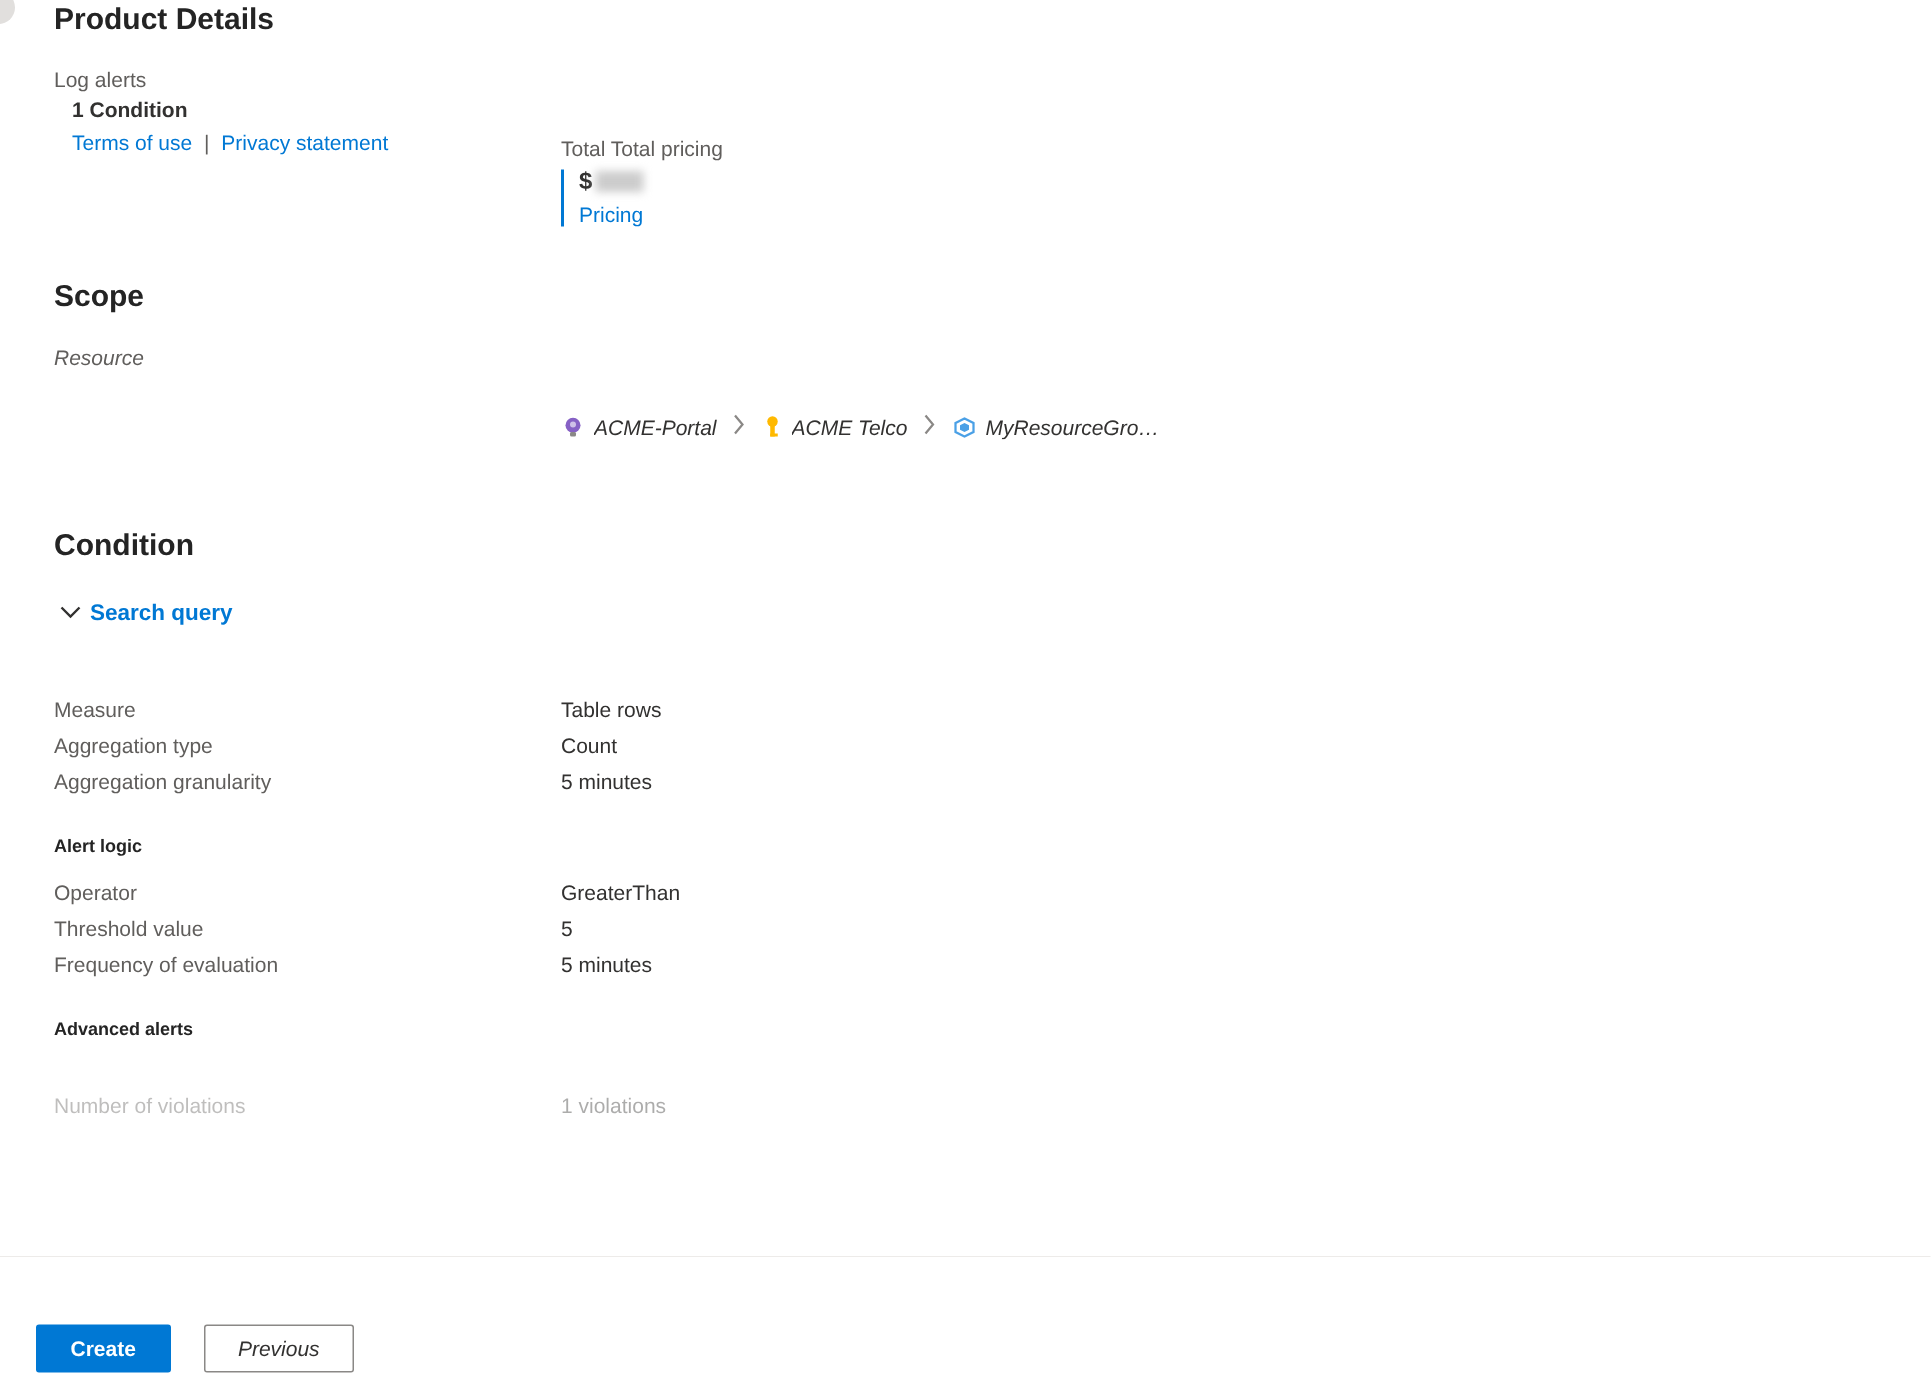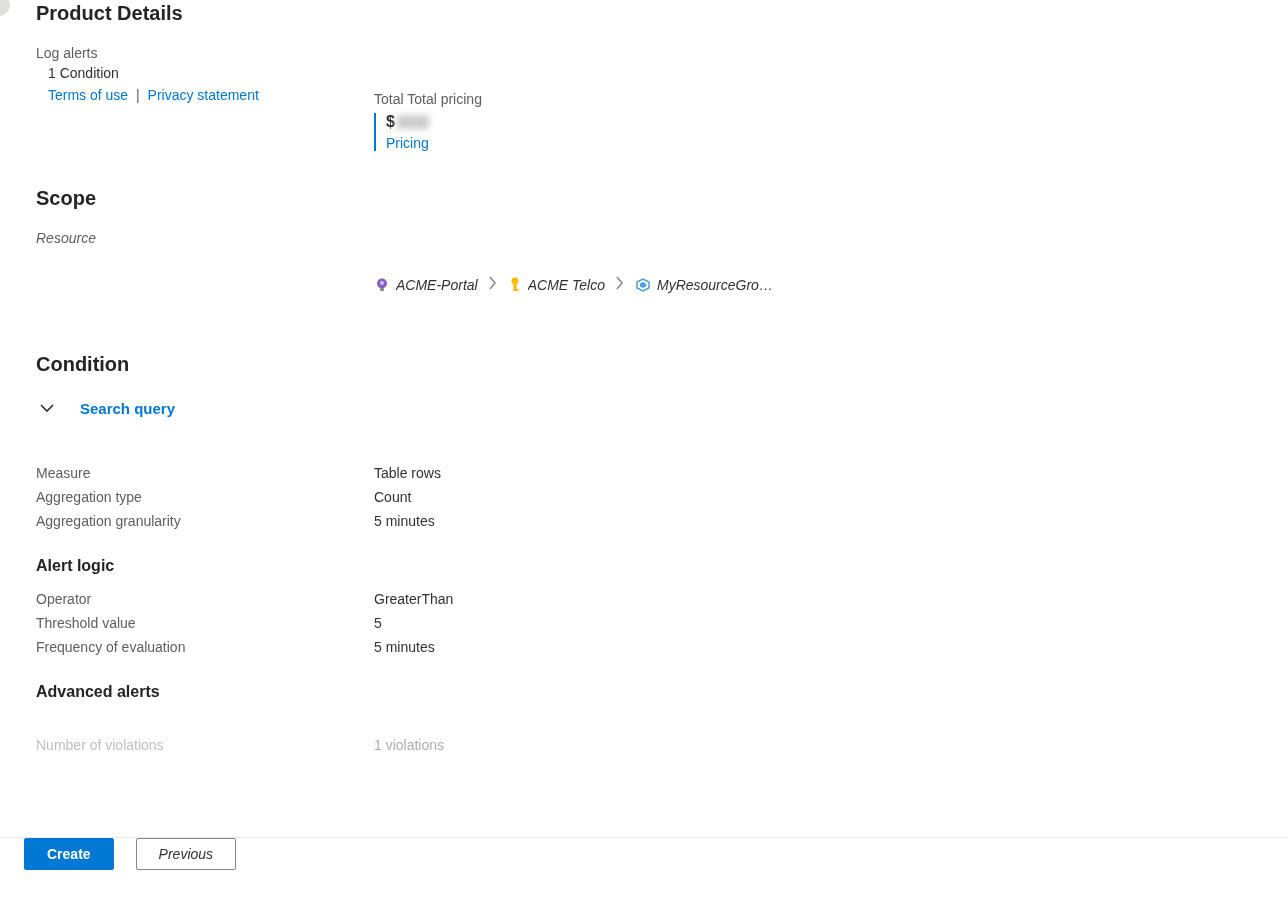--- a/index.html
+++ b/index.html
@@ -16,42 +16,42 @@
     overflow: hidden;
     position: relative;
   }
   h2 {
     font-size: 20px;
     font-weight: 600;
     margin: 0 0 20px 0;
     color: #242424;
   }
   h3 {
-    font-size: 16px;
+    font-size: 12px;
     font-weight: 600;
     margin: 28px 0 16px 0;
     color: #242424;
   }
   .two-col {
     display: flex;
     margin-bottom: 8px;
   }
   .col-left {
     width: 338px;
     flex-shrink: 0;
   }
   .col-right {
     flex: 1;
     margin-top: 46px;
   }
   .muted {
     color: #605e5c;
   }
   .bold {
-    font-weight: 400;
+    font-weight: 700;
   }
   .link {
     color: #0078d4;
     cursor: pointer;
   }
   .sep { color: #605e5c; margin: 0 4px; }
   .price-block {
     border-left: 2px solid #0078d4;
     padding-left: 10px;
   }
@@ -91,21 +91,21 @@
     color: #8a8886;
     font-size: 14px;
     font-weight: 300;
   }
   .icon-bulb { width: 16px; height: 16px; }
   .icon-key { width: 14px; height: 16px; }
   .icon-cube { width: 16px; height: 16px; }
   .expand-row {
     display: flex;
     align-items: center;
-    gap: 26px;
+    gap: 6px;
     margin: 24px 0 48px 4px;
     cursor: pointer;
   }
   .expand-chevron {
     transform: rotate(0deg);
     color: #323130;
     font-size: 12px;
     font-weight: 600;
   }
   .expand-label {
@@ -132,21 +132,21 @@
 
   .footer {
     position: fixed;
     left: 0;
     right: 0;
     bottom: 0;
     height: 78px;
     border-top: 1px solid #edebe9;
     background: #fff;
     display: flex;
-    align-items: flex-start;
+    align-items: flex-end;
     padding-left: 24px;
     gap: 22px;
   }
   .btn {
     height: 32px;
     padding: 0 22px;
     font-size: 14px;
     border-radius: 2px;
     cursor: pointer;
     font-family: inherit;

